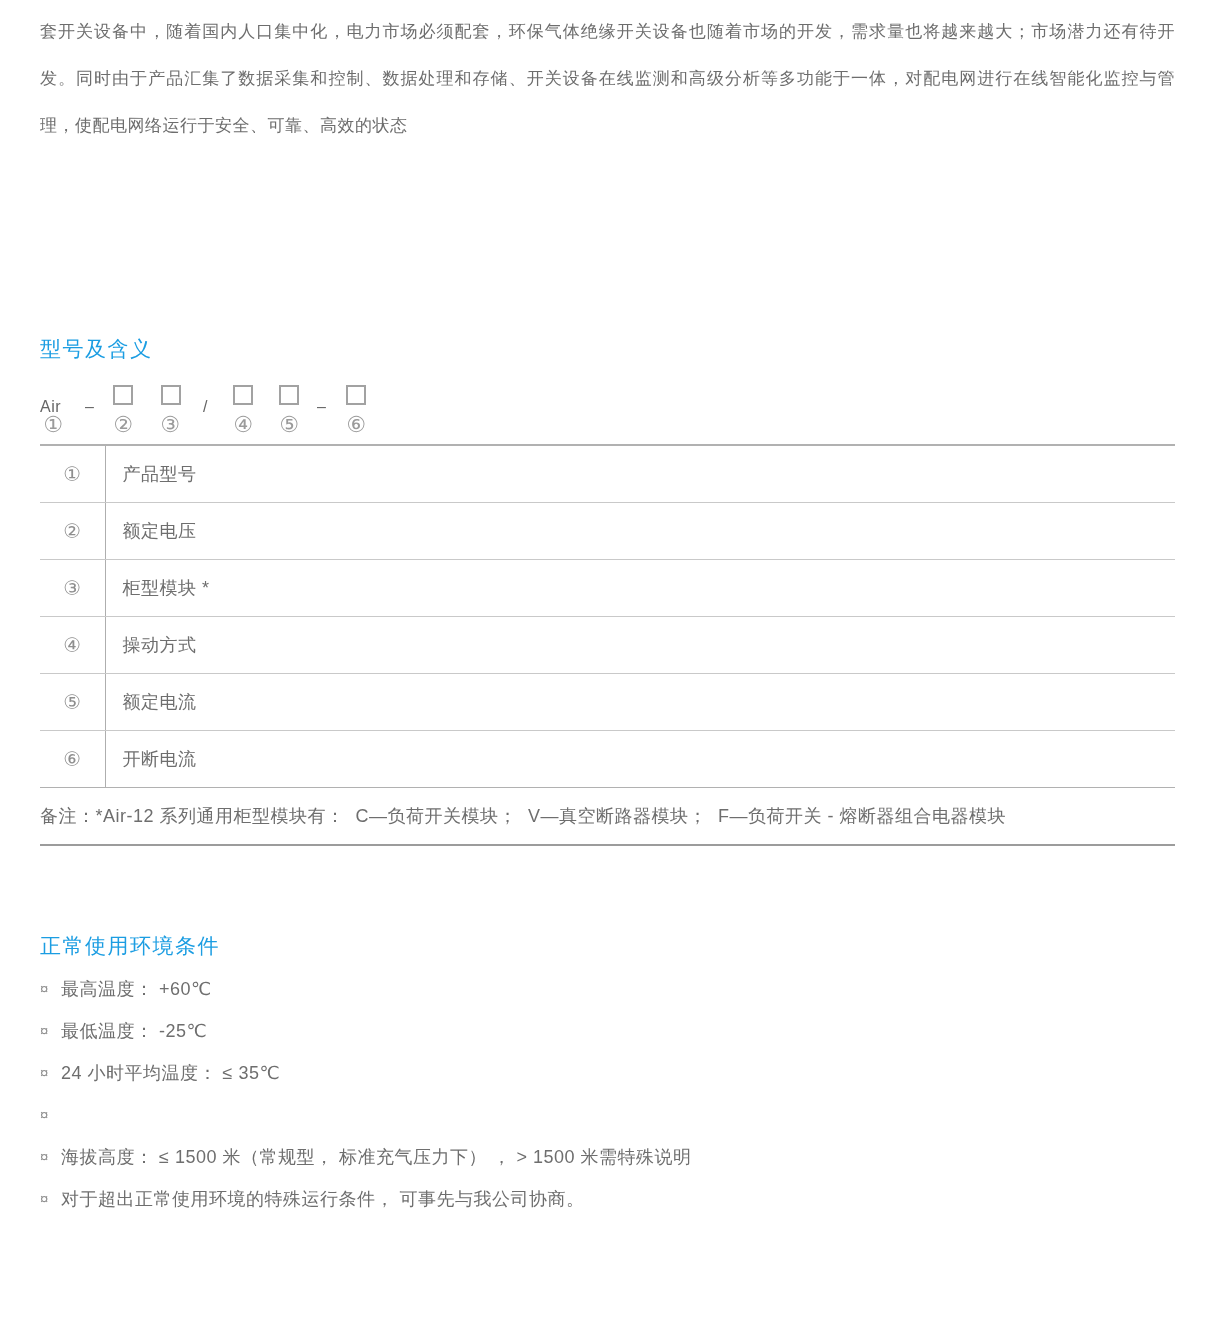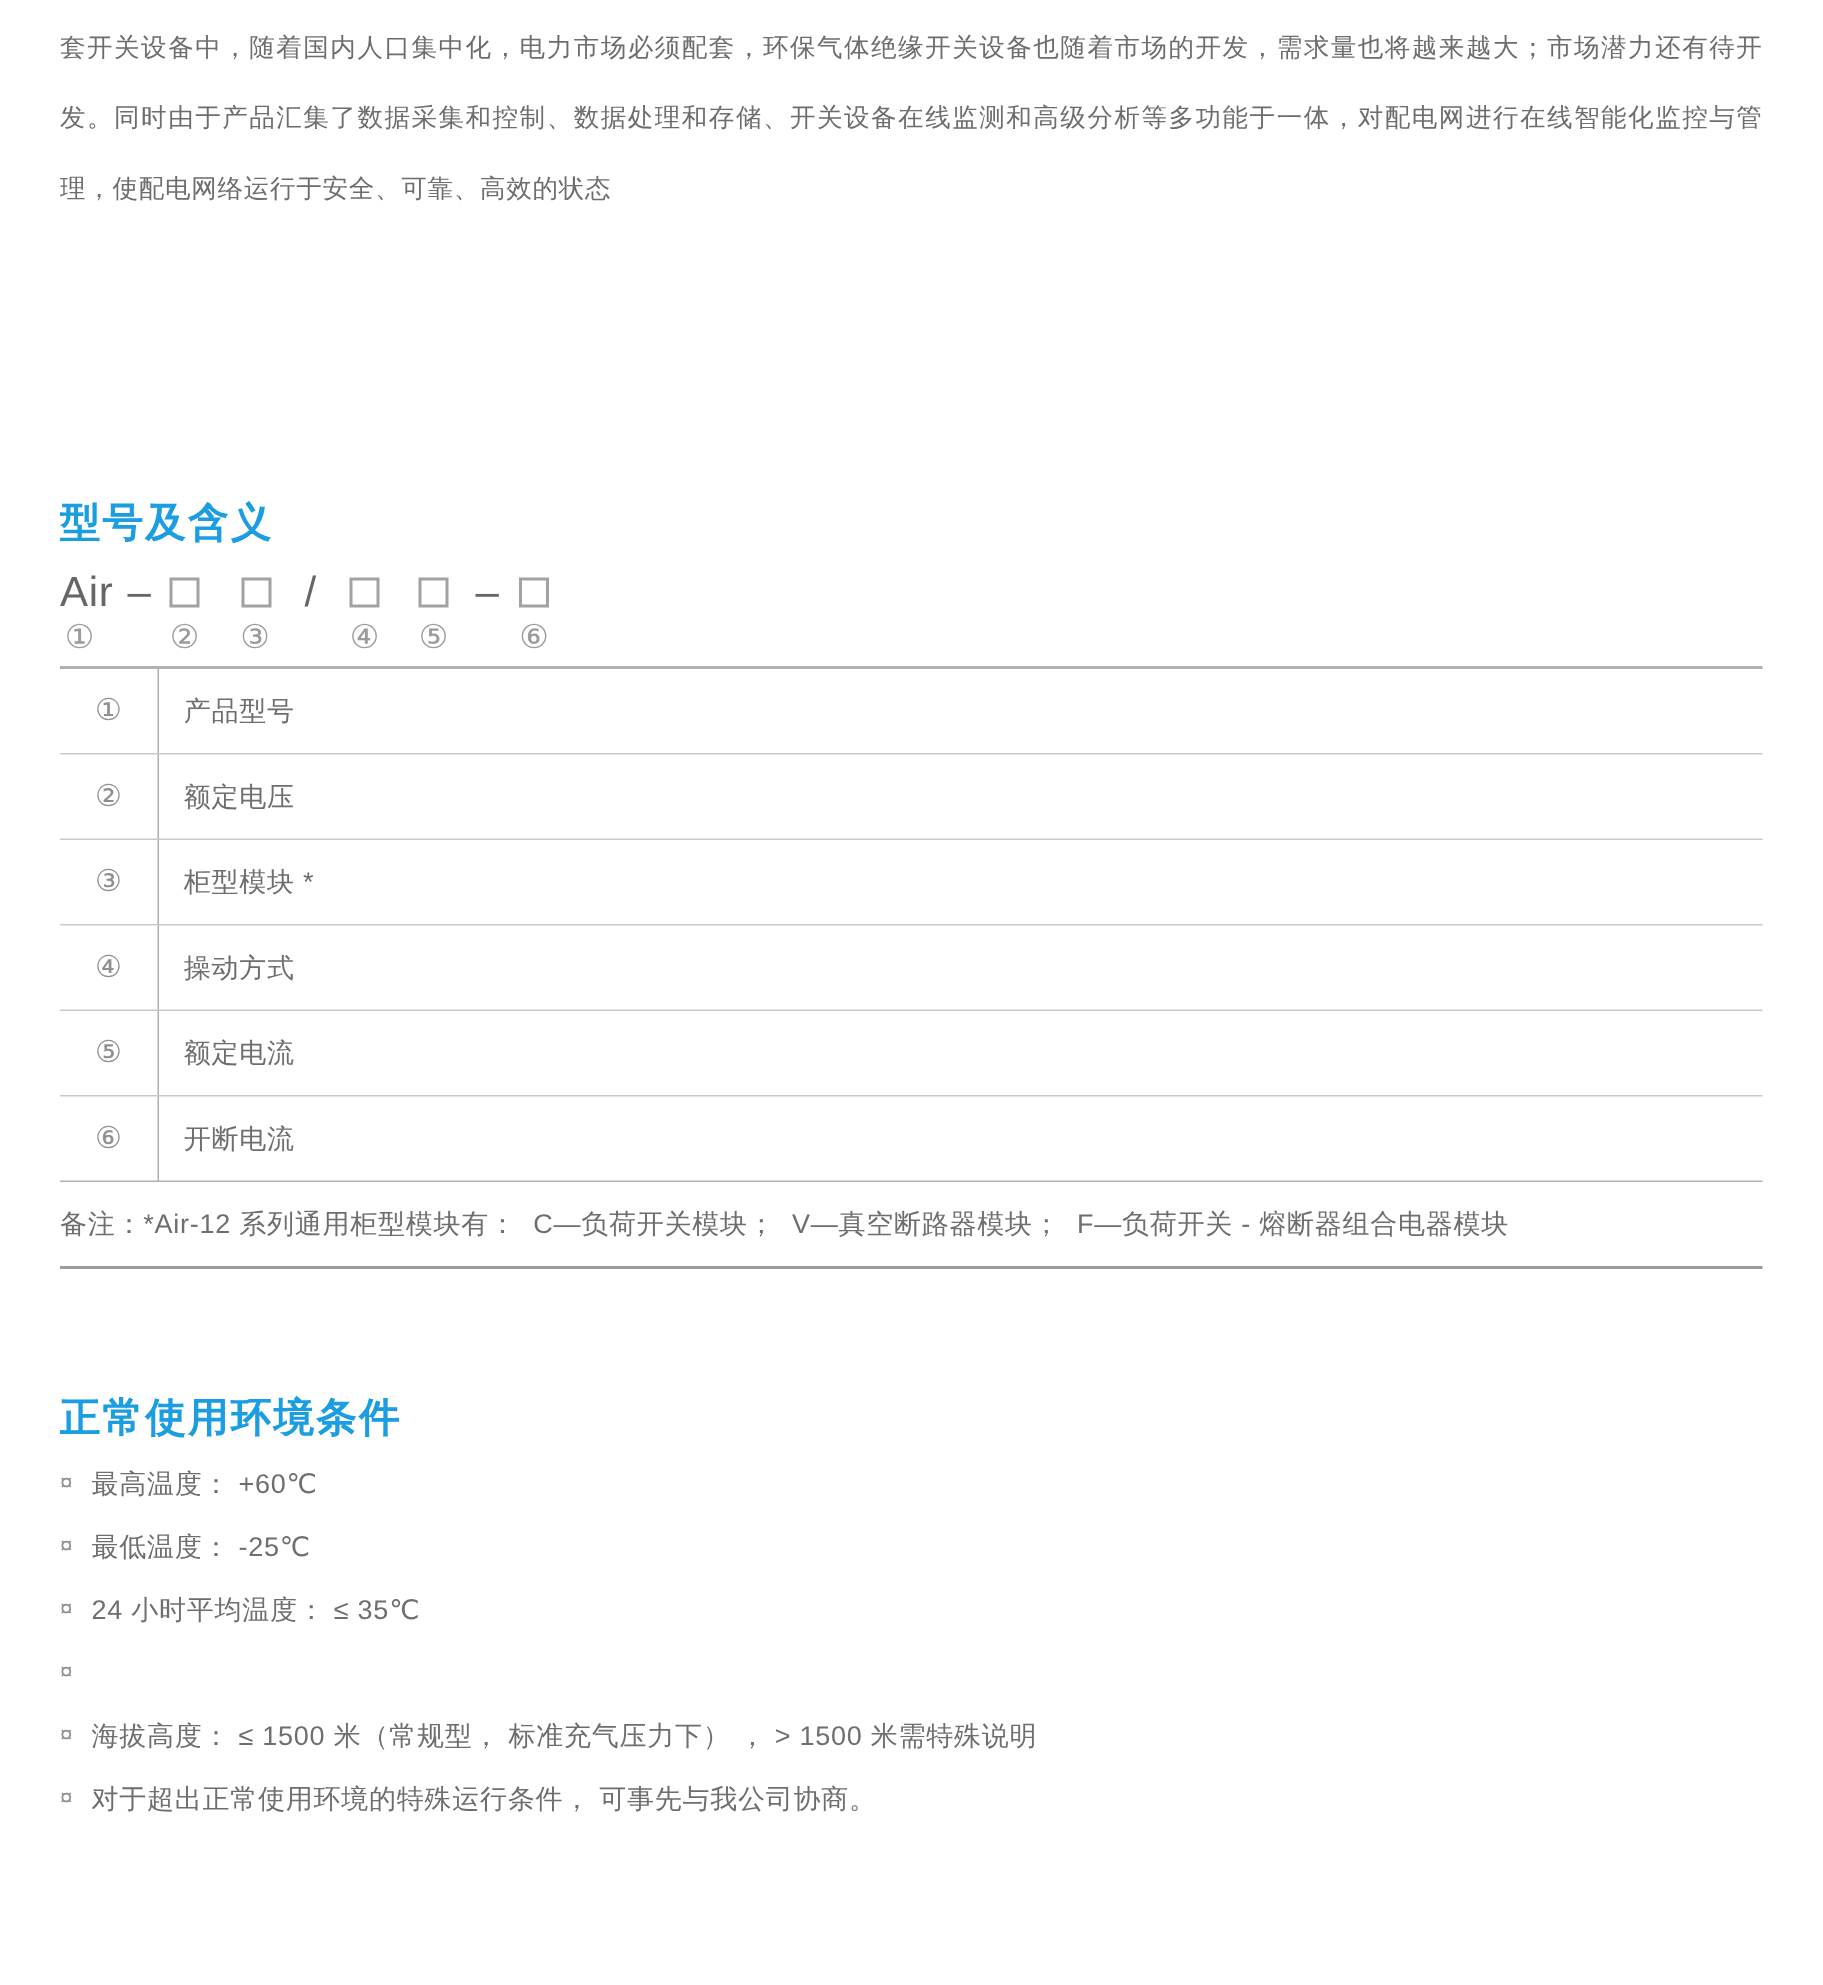--- a/index.html
+++ b/index.html
@@ -10,28 +10,28 @@
     position:relative; width:1215px; height:1323px;
     padding:8px 40px 0 40px; overflow:hidden; background:#fff;
   }
   .intro {
     margin:0; width:1135px;
     font-size:17px; line-height:47px; letter-spacing:0.5px;
     color:#6d6d6d; text-align:justify;
   }
   .section-title {
     margin:184px 0 0 0;
-    font-size:27px; line-height:31px; font-weight:bold;
+    font-size:21px; line-height:31px; font-weight:normal;
     color:var(--accent); letter-spacing:1.5px;
   }
   .section-title.env { margin-top:84px; }
 
   
   .model-diagram { position:relative; height:58px; margin-top:18px; width:420px; }
-  .md-text { position:absolute; top:0; font-size:28px; line-height:26px; color:#666; }
+  .md-text { position:absolute; top:12px; font-size:16px; line-height:26px; color:#666; }
   .md-air   { left:0; letter-spacing:0.5px; }
   .md-dash1 { left:45px; }
   .md-slash { left:163px; }
   .md-dash2 { left:277px; }
   .md-box {
     position:absolute; top:3px; width:20px; height:20px;
     border:2px solid #a2a2a2; background:#fff;
   }
   .md-b1 { left:73px; }  .md-b2 { left:121px; }
   .md-b3 { left:193px; } .md-b4 { left:239px; }

